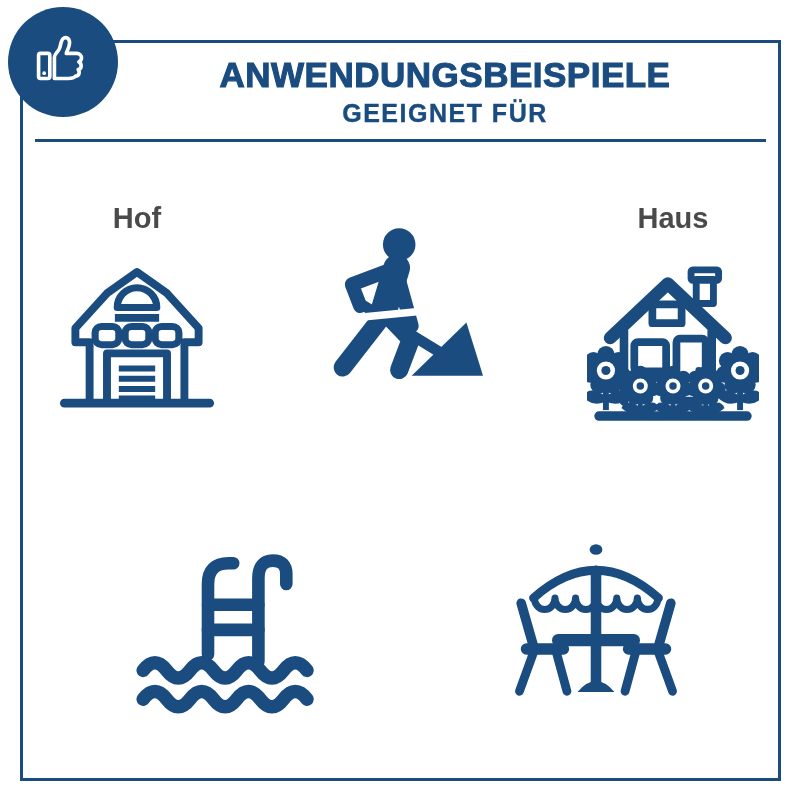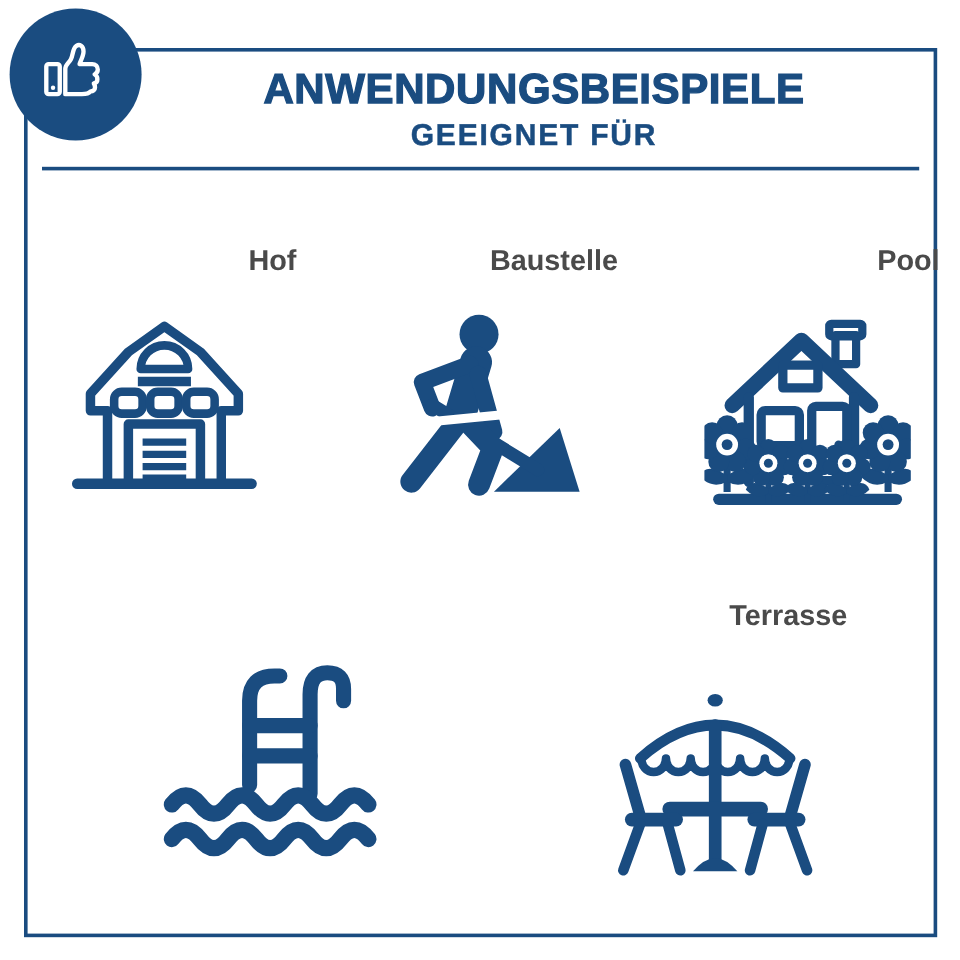--- a/index.html
+++ b/index.html
@@ -36,21 +36,21 @@
   .divider{
     position:absolute;left:35px;top:139px;width:731px;height:3px;
     background:var(--accent);z-index:2;
   }
 
   .cell{
     position:absolute;width:220px;transform:translateX(-50%);
     text-align:center;color:var(--accent);z-index:1;
   }
   .cell-label{
-    color:var(--label);font-size:24px;font-weight:700;line-height:34px;text-align:right;
+    color:var(--label);font-size:29px;font-weight:700;line-height:34px;
   }
   .cell-icon{display:inline-block;margin-top:22px;}
   .row2 .cell-icon{margin-top:42px;}
 
   .pos-hof{left:137px;top:201px;}
   .pos-baustelle{left:405px;top:201px;}
   .pos-haus{left:673px;top:201px;}
   .pos-pool{left:226px;top:497px;}
   .pos-terrasse{left:596px;top:497px;}
 
@@ -94,42 +94,41 @@
       <rect x="42.5" y="44" width="15" height="11.5" rx="4" stroke-width="4.5"></rect>
       <rect x="61.5" y="44" width="15" height="11.5" rx="4" stroke-width="4.5"></rect>
       <path stroke-width="5" stroke-linejoin="round" d="M31 92 V61 H69 V92"></path>
       <path stroke-width="3.8" d="M38.5 70.5 H61.5 M38.5 77 H61.5 M38.5 83.5 H61.5 M38.5 89.5 H61.5"></path>
       <path stroke-width="5.5" stroke-linecap="round" d="M4 92.5 H96"></path>
     </svg>
   </span>
 </div>
 
 <div class="cell pos-baustelle">
-  <div class="cell-label">Baustelle</div>
   <span class="cell-icon">
     <svg viewBox="0 0 100 100" aria-hidden="true">
       <g fill="currentColor" stroke="none">
         <circle cx="46.5" cy="13" r="9.8"></circle>
         <path d="M87 60 L97 92 H54 Z"></path>
       </g>
       <g fill="none" stroke="currentColor" stroke-linecap="round">
         <path stroke-width="16" d="M45 27 L37.5 52"></path>
         <path stroke-width="8.5" stroke-linejoin="round" d="M42 28 L18 37 L23 50"></path>
         <path stroke-width="8.5" d="M46 33 L54 62"></path>
         <path stroke-width="6.5" d="M23 48.5 L76 81"></path>
         <path stroke-width="11" d="M35 58 L12.5 87"></path>
         <path stroke-width="11" stroke-linejoin="round" d="M42.5 58.5 L53.5 70 L46.5 88.5"></path>
       </g>
       <path stroke="#fff" stroke-width="4.5" stroke-linecap="round" d="M26 56.5 L57 53.5" fill="none"></path>
     </svg>
   </span>
 </div>
 
 <div class="cell pos-haus">
-  <div class="cell-label">Pool</div>
+  <div class="cell-label">Haus</div>
   <span class="cell-icon">
     <svg viewBox="0 0 100 100" aria-hidden="true">
       <defs>
         <g id="flower">
           <line x1="0" y1="0" x2="0" y2="20" stroke="currentColor" stroke-width="3"></line>
           <path d="M0 13 Q-9 7 -11.5 13.5 Q-6 19 0 15.5 Z" fill="currentColor"></path>
           <path d="M0 13 Q9 7 11.5 13.5 Q6 19 0 15.5 Z" fill="currentColor"></path>
           <g fill="currentColor">
             <circle cx="0" cy="-8" r="4.4"></circle>
             <circle cx="6.3" cy="-5" r="4.4"></circle>
@@ -169,21 +168,20 @@
       <path stroke-width="7" d="M40 64 V25 Q40 13.5 51.5 13.5 H54"></path>
       <path stroke-width="7" d="M68 68 V22 Q68 12 76 12 Q83.5 12 83.5 19.5 V25"></path>
       <path stroke-width="7" d="M40 36.5 H68 M40 50.5 H68"></path>
       <path stroke-width="7.5" d="M4 73 Q10.5 64.5 17 73 T30 73 T43 73 T56 73 T69 73 T82 73 T95 73"></path>
       <path stroke-width="7.5" d="M4 89 Q10.5 80.5 17 89 T30 89 T43 89 T56 89 T69 89 T82 89 T95 89"></path>
     </svg>
   </span>
 </div>
 
 <div class="cell row2 pos-terrasse">
-  <div class="cell-label">Terrasse</div>
   <span class="cell-icon">
     <svg viewBox="0 0 100 100" aria-hidden="true">
       <g fill="none" stroke="currentColor" stroke-linecap="round" stroke-linejoin="round">
         <path stroke-width="5" d="M14.5 33.5 Q50 2 85.5 33.5"></path>
         <path stroke-width="4" d="M15 33.5 a5.85 6.5 0 0 0 11.7 0 a5.85 6.5 0 0 0 11.7 0 a5.85 6.5 0 0 0 11.7 0 a5.85 6.5 0 0 0 11.7 0 a5.85 6.5 0 0 0 11.7 0 a5.85 6.5 0 0 0 11.7 0"></path>
         <path stroke-width="6" d="M50 18 V82"></path>
         <path stroke-width="7" d="M28.5 57.5 H71.5"></path>
         <path stroke-width="5.5" d="M7.5 36.5 L14.5 61"></path>
         <path stroke-width="6.5" d="M10.5 62.5 H31.5"></path>
         <path stroke-width="5" d="M14.5 64.5 L6.5 86.5 M27.5 64.5 L33.5 86.5"></path>

